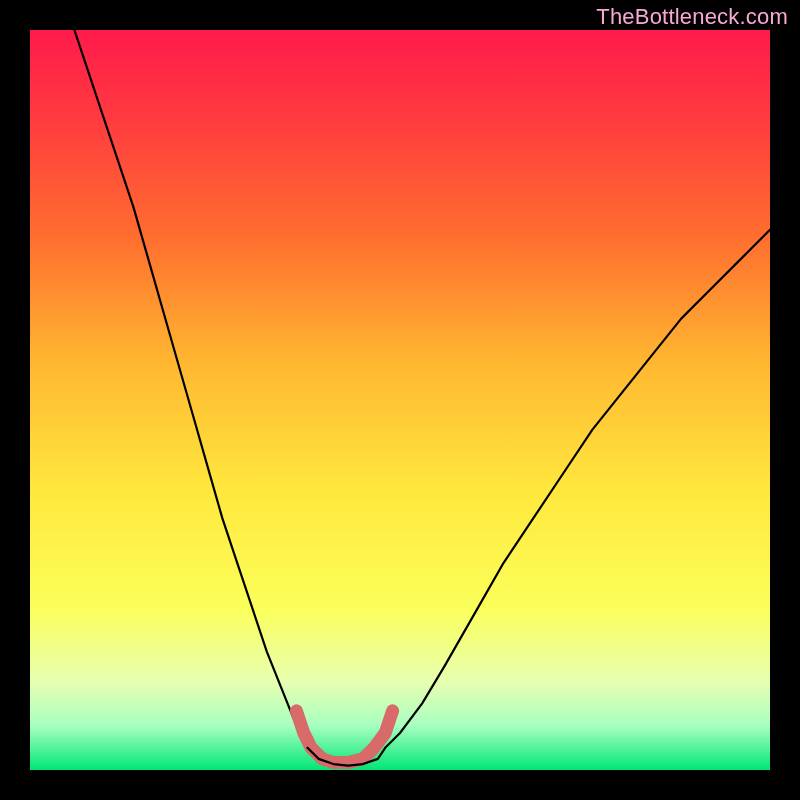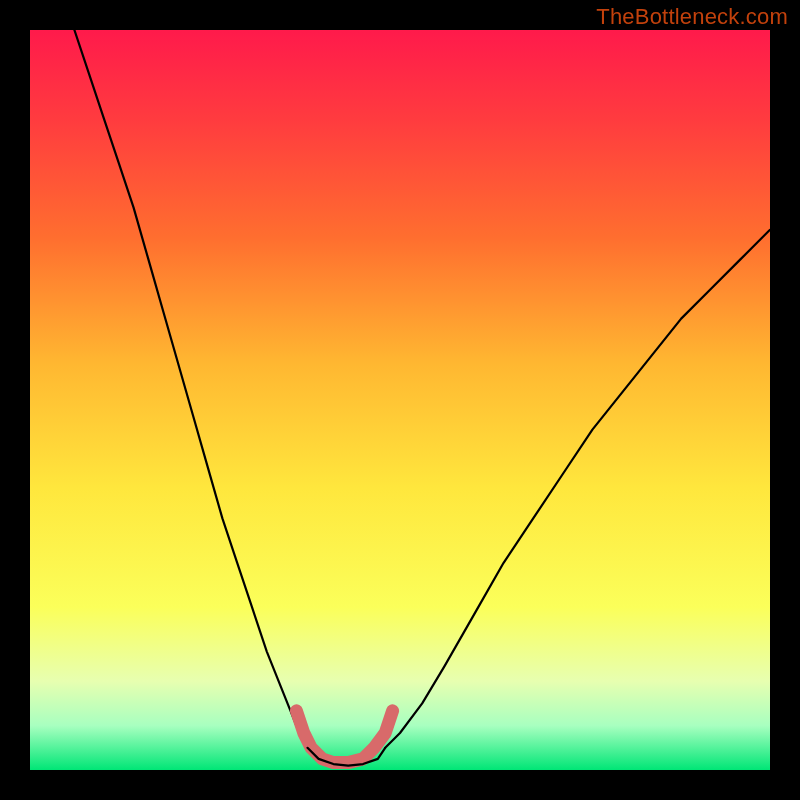--- a/index.html
+++ b/index.html
@@ -16,21 +16,21 @@
     left: 0;
     top: 0;
     width: 800px;
     height: 800px;
     background: #000;
   }
   .watermark {
     position: absolute;
     top: 4px;
     right: 12px;
-    color: #c2410c;
+    color: #f9a8d4;
     font-size: 22px;
     font-weight: 400;
     letter-spacing: 0.2px;
     z-index: 10;
   }
   .plot-area {
     position: absolute;
     left: 30px;
     top: 30px;
     width: 740px;

